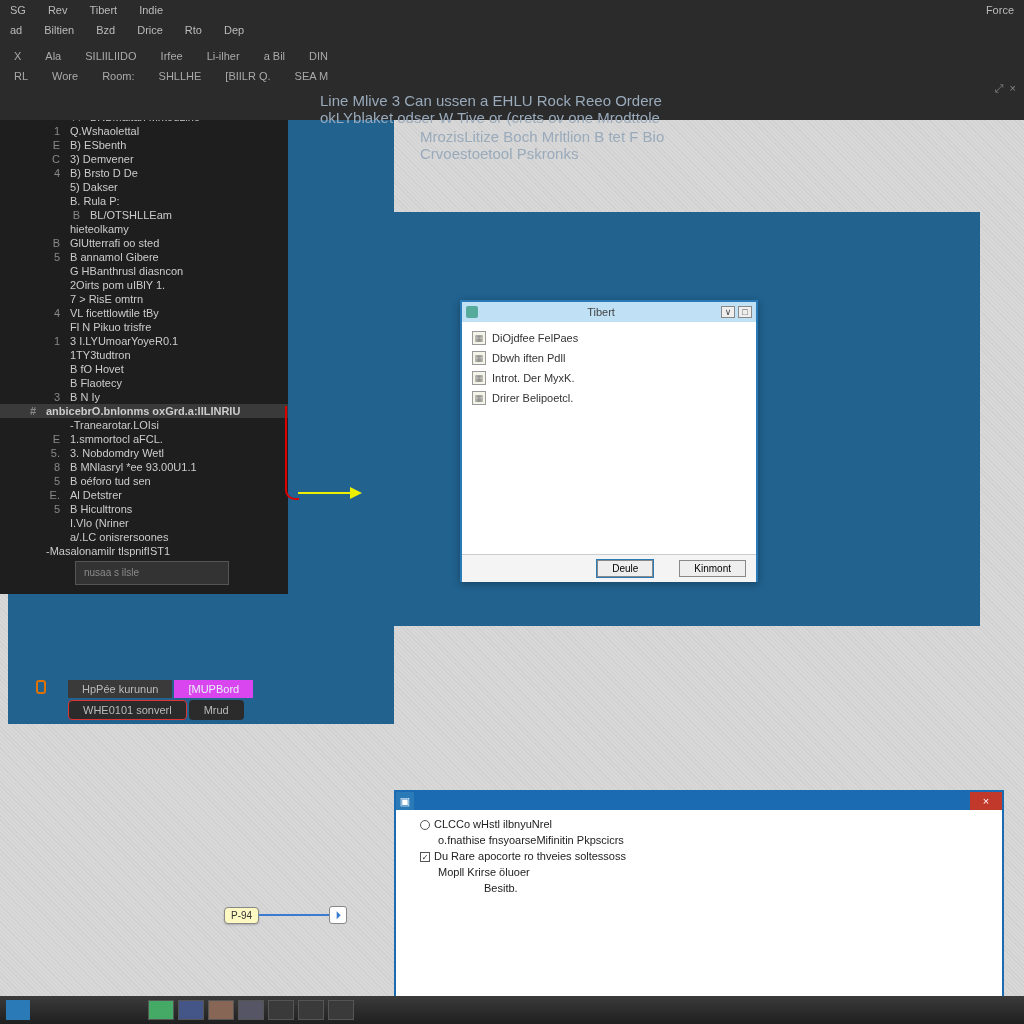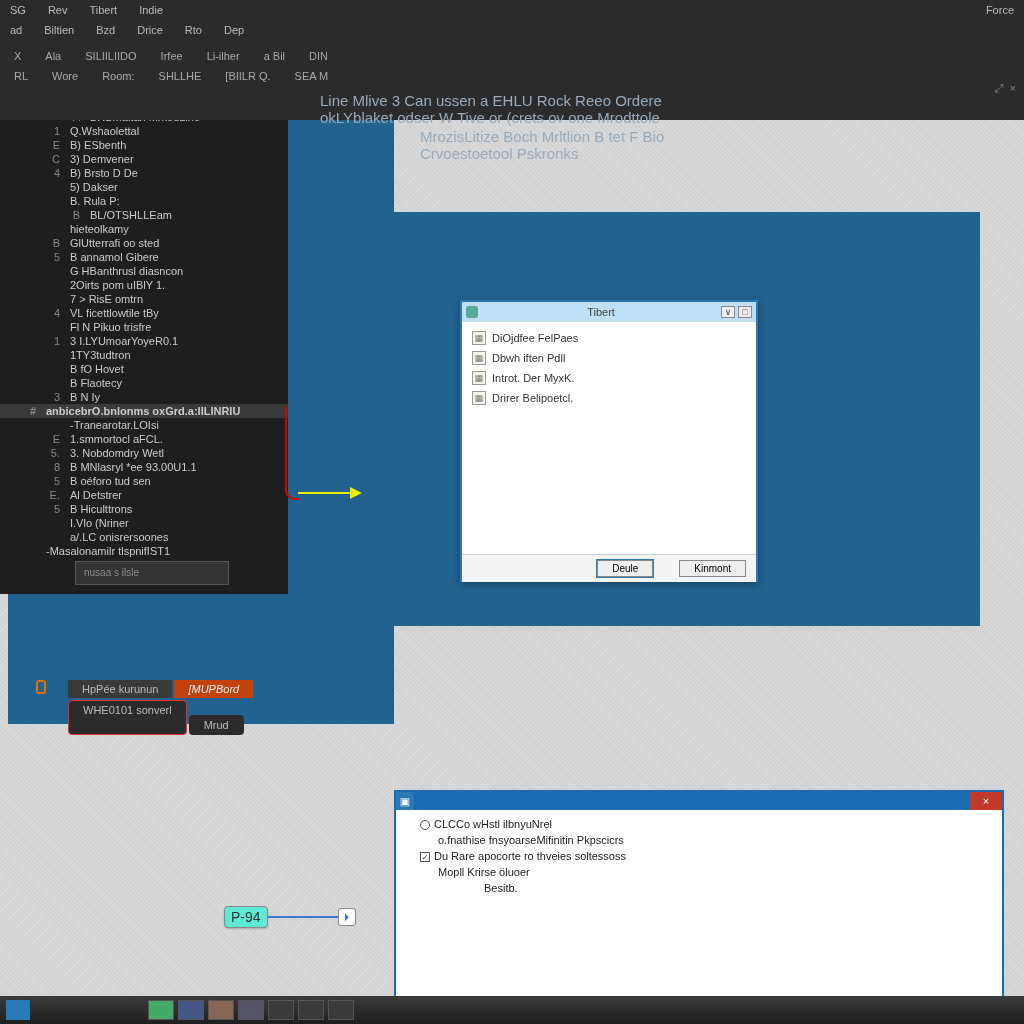--- a/index.html
+++ b/index.html
@@ -39,42 +39,42 @@
 .dlg .body { padding:6px 10px; height:232px; overflow:hidden;}
 .dlg .body .row { display:flex; align-items:center; gap:6px; padding:3px 0; color:#333;}
 .dlg .body .row .ic { width:14px; height:14px; border:1px solid #999; background:#f4f4e8; font-size:9px; line-height:12px; text-align:center; color:#777;}
 .dlg .footer { height:28px; border-top:1px solid #ccc; display:flex; justify-content:flex-end; align-items:center; gap:26px; padding:0 10px; background:#f4f4f4;}
 .dlg .footer button { font-size:10px; padding:2px 14px; border:1px solid #888; background:#eee;}
 .dlg .footer button.primary { outline:1px solid #2a7ab8;}
 
 
 .btabs { position:absolute; top:680px; left:68px; display:flex; font-size:11px;}
 .btabs .tab { padding:3px 14px; background:#3a3a3a; color:#bbb; margin-right:2px;}
-.btabs .tab.active { background:#c2410c; color:#e8f0f8;font-style:italic;}
+.btabs .tab.active { background:#d946ef; color:#e8f0f8;}
 .btabs2 { position:absolute; top:700px; left:68px; display:flex; font-size:11px;}
 .btabs2 .tab { padding:3px 14px; background:#2b2b2b; color:#bbb; margin-right:2px; border:1px solid #d33; border-radius:4px;}
-.btabs2 .tab.plain { border:1px solid transparent;margin-top:15px;}
+.btabs2 .tab.plain { border:1px solid transparent;}
 
 
 .orange-dot { position:absolute; top:680px; left:36px; width:10px; height:14px; border:2px solid #e07000; border-radius:3px;}
 
 
 .console { position:absolute; top:790px; left:394px; width:610px; height:220px; background:#fff; border:2px solid #1b6bb3;}
 .console .cbar { height:18px; background:#1b6bb3; display:flex;}
 .console .cbar .cicon { width:18px; height:18px; background:#2a7ab8; color:#fff; font-size:11px; text-align:center; line-height:18px;}
 .console .cbar .spacer { flex:1;}
 .console .cbar .cclose { width:32px; height:18px; background:#c0392b; color:#fff; font-size:11px; text-align:center; line-height:18px;}
 .console .cbody { padding:6px 24px; font-size:11px; color:#222; line-height:16px;}
 .console .cbody .l { white-space:nowrap;}
 .console .cbody .rad { display:inline-block; width:10px; height:10px; border:1px solid #555; border-radius:50%; margin-right:4px; vertical-align:middle;}
 .console .cbody .chk { display:inline-block; width:10px; height:10px; border:1px solid #555; margin-right:4px; vertical-align:middle; font-size:8px; line-height:9px; text-align:center;}
 
 
 .node { position:absolute; top:906px; left:224px; display:flex; align-items:center;}
-.node .box { padding:2px 6px; border:1px solid #888; background:#5eead4; border-radius:4px; font-size:14px; color:#333; box-shadow:0 1px 2px rgba(0,0,0,.2);}
+.node .box { padding:2px 6px; border:1px solid #888; background:#fef9c3; border-radius:4px; font-size:10px; color:#333; box-shadow:0 1px 2px rgba(0,0,0,.2);}
 .node .wire { width:70px; height:2px; background:#3a7ad0;}
 .node .port { width:18px; height:18px; border:1px solid #888; background:#fff; border-radius:3px; font-size:11px; text-align:center; line-height:16px; color:#3a7ad0;}
 
 
 .taskbar { position:absolute; bottom:0; left:0; right:0; height:28px; background:linear-gradient(#3b3b3b,#1f1f1f); display:flex; align-items:center; padding:0 6px; gap:4px;}
 .taskbar .start { width:24px; height:20px; background:#2a7ab8;}
 .taskbar .tbtn { width:26px; height:20px; background:#3a3a3a; border:1px solid #555;}
 .taskbar .tbtn.a { background:#4a6;} .taskbar .tbtn.b{background:#458;} .taskbar .tbtn.c{background:#865;} .taskbar .tbtn.d{background:#556;}
 
 

